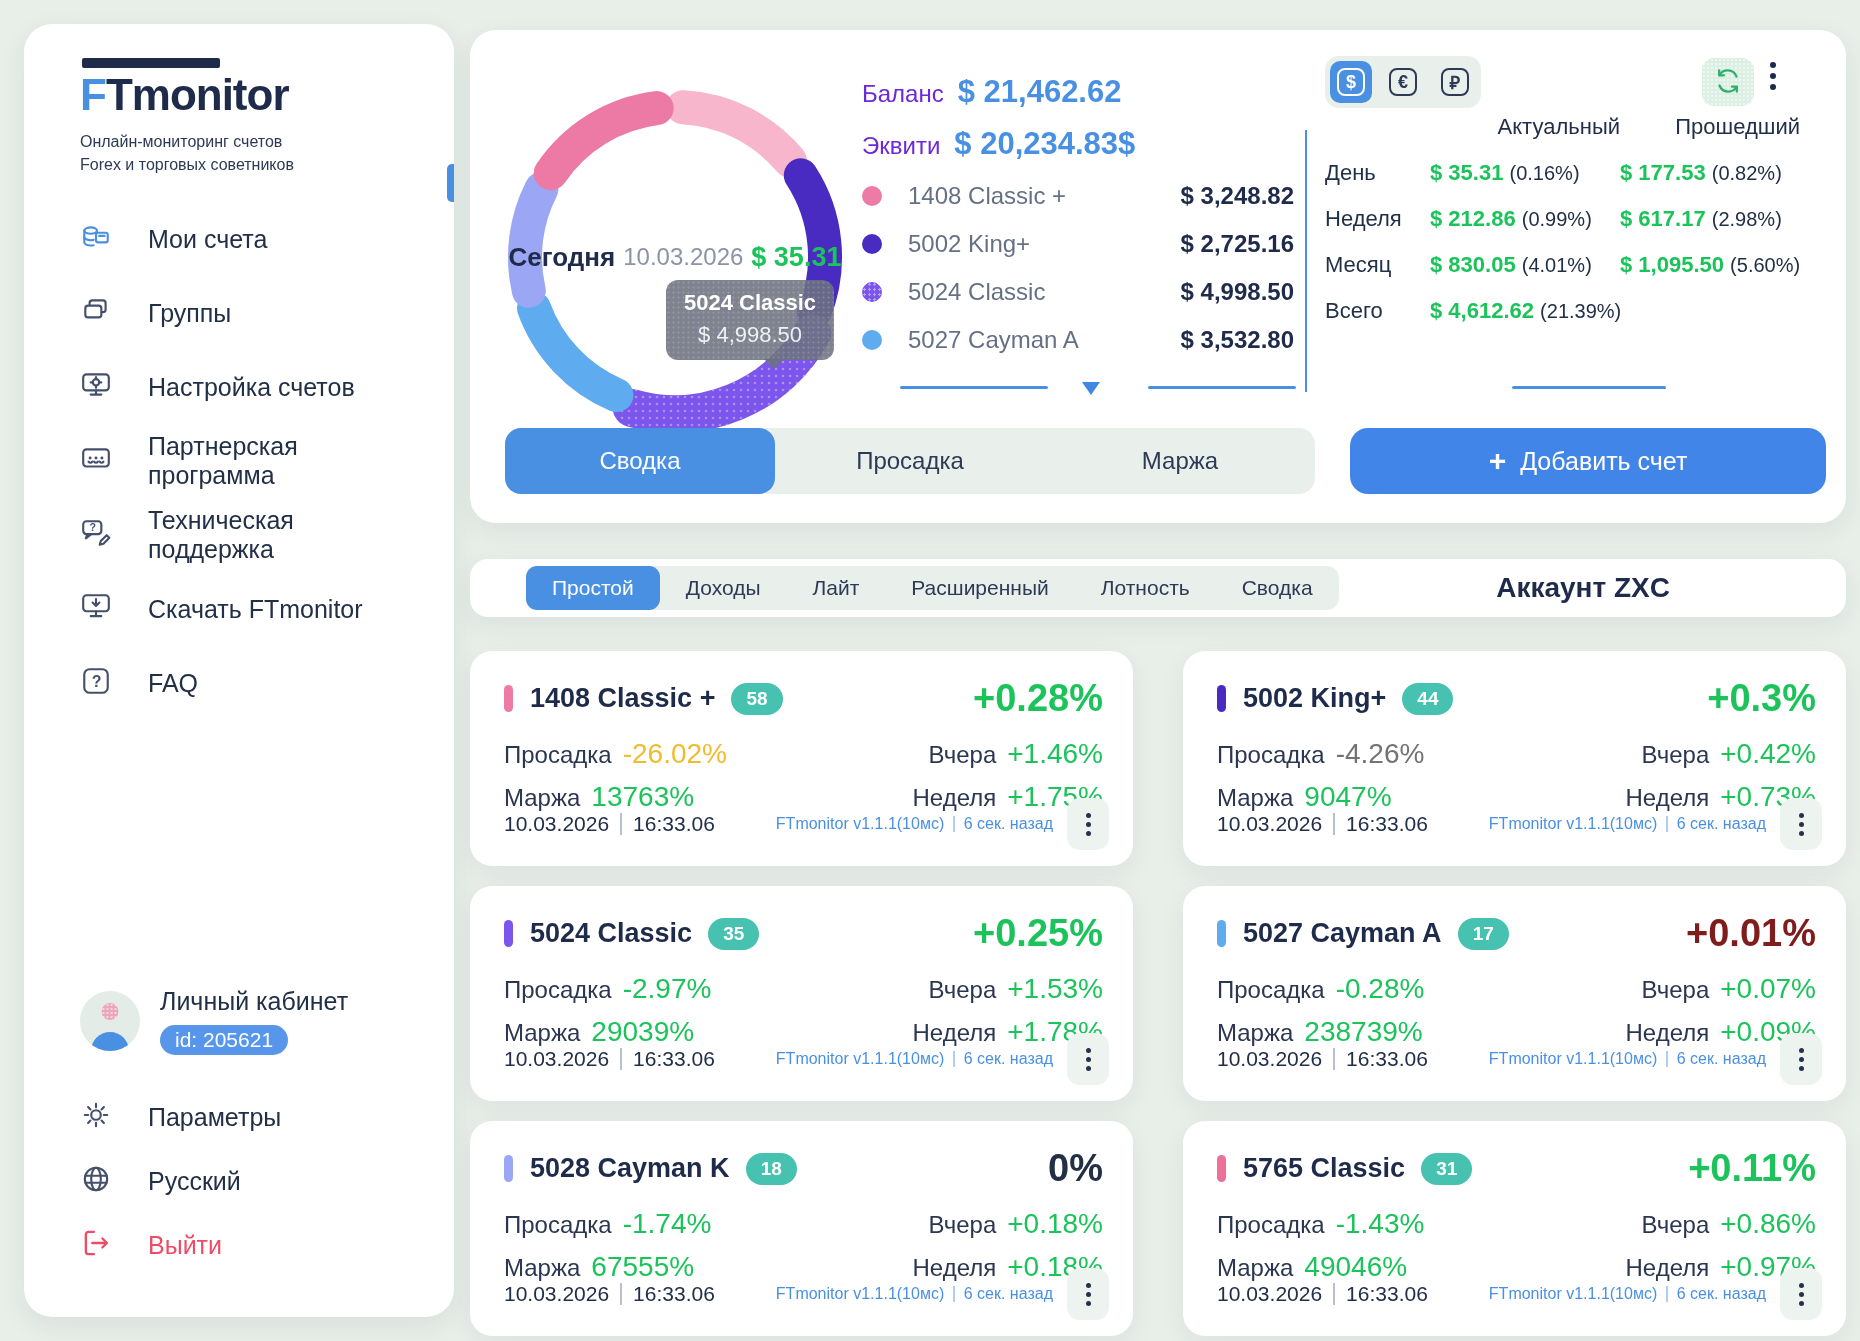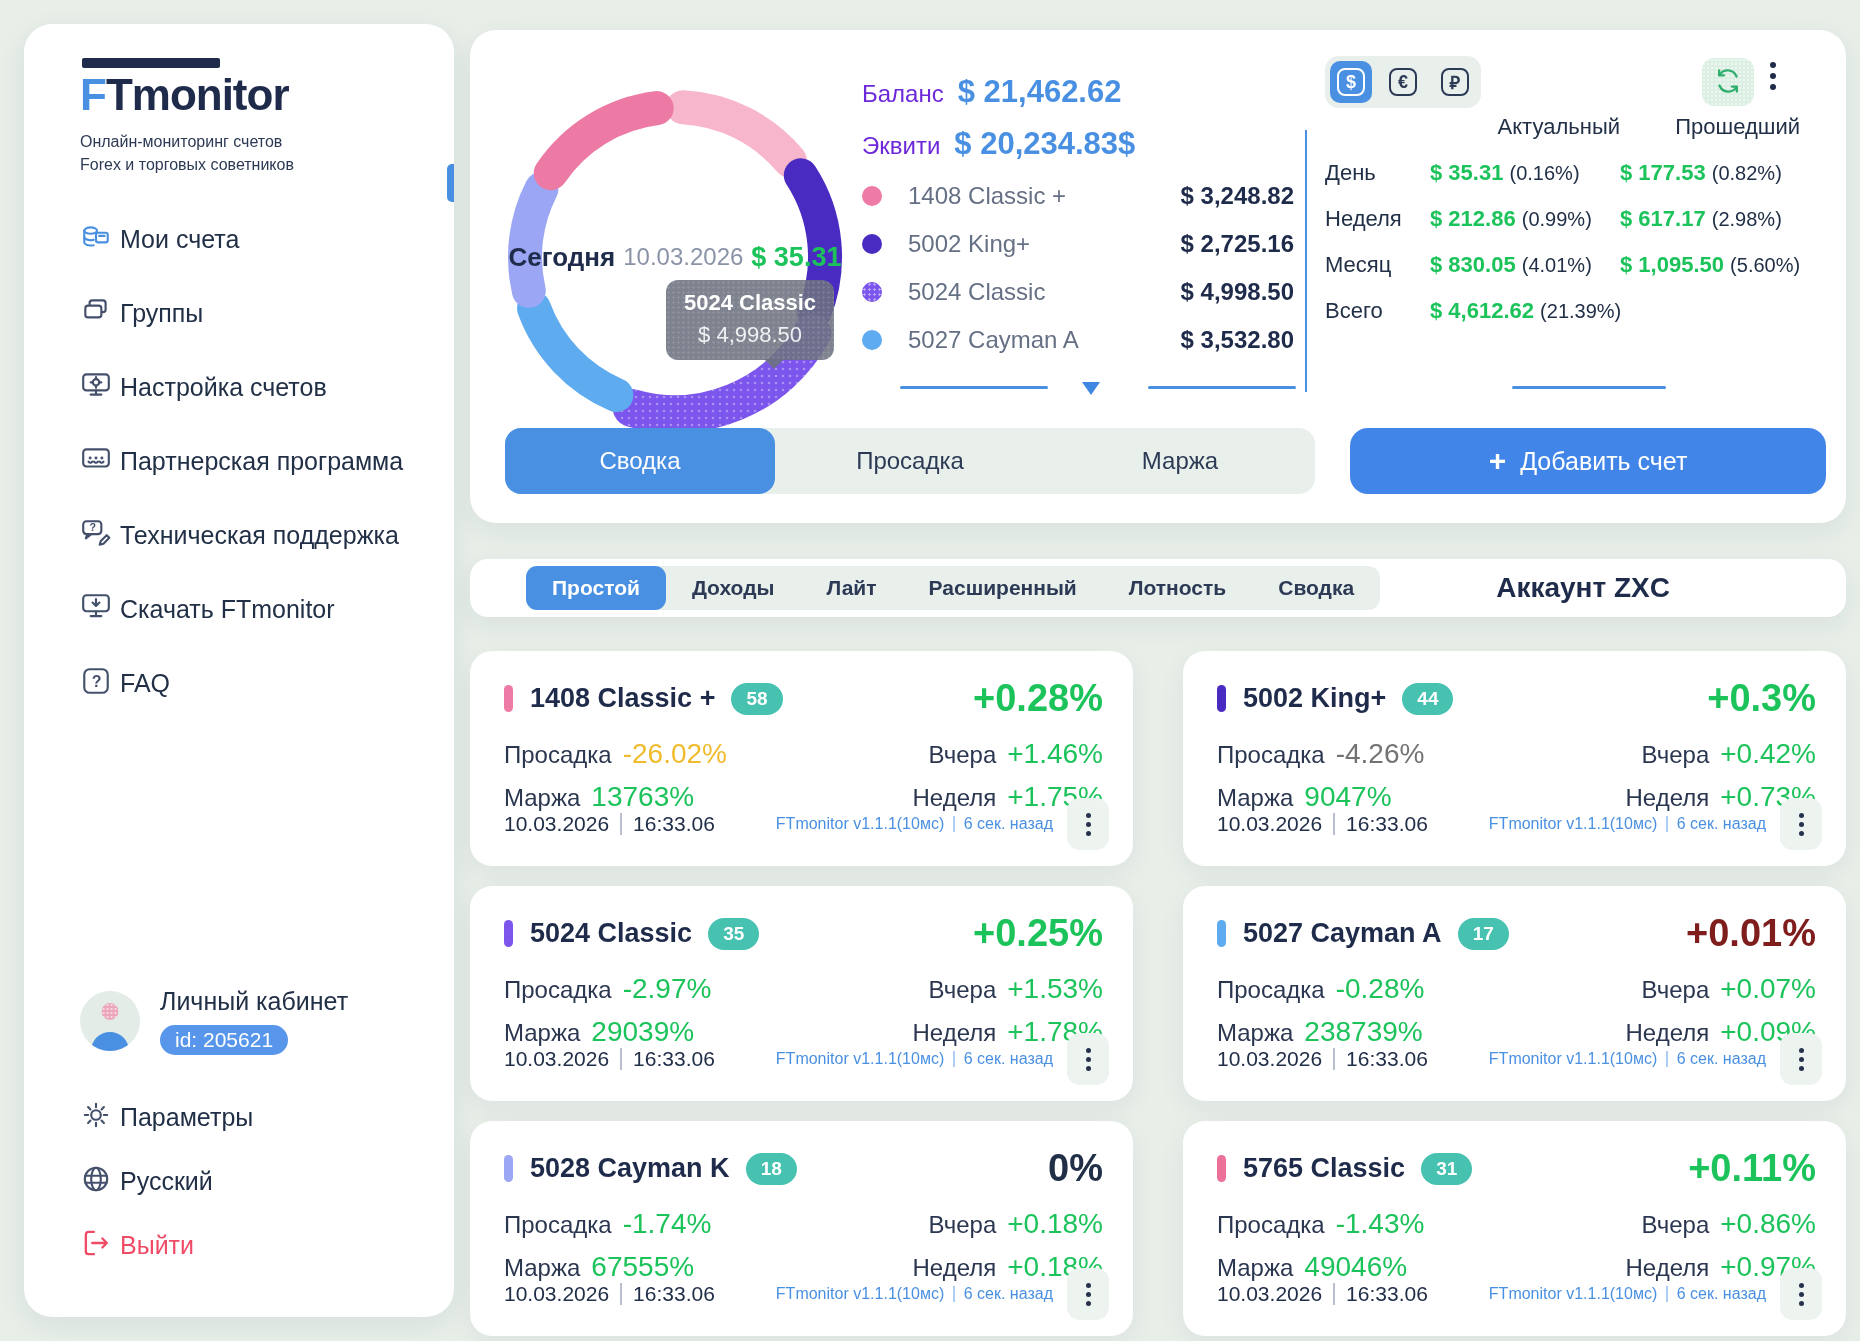--- a/index.html
+++ b/index.html
@@ -18,21 +18,21 @@
     position:absolute; left:24px; top:24px; width:430px; height:1293px;
     background:#fff; border-radius:28px; box-shadow:0 8px 28px rgba(30,42,70,.08);
     padding:34px 28px 40px 56px; display:flex; flex-direction:column;
   }
   .logo { position:relative; padding-top:12px; }
   .logo-bar { position:absolute; top:0; left:2px; width:138px; height:10px; background:#1f2b4a; border-radius:2px; }
   .logo-text { display:block; font-size:44px; font-weight:bold; letter-spacing:-1px; color:#1f2b4a; }
   .logo-text::first-letter { color:#4a90e2; }
   .tagline { margin-top:10px; font-size:16px; line-height:23px; color:#2c3a55; }
   .menu { margin-top:26px; list-style:none; }
-  .menu-item { display:flex; align-items:center; gap:8px; height:74px; cursor:pointer; }
+  .menu-item { display:flex; align-items:center; gap:36px; height:74px; cursor:pointer; }
   .menu-item .label { font-size:25px; color:#223047; }
   .menu-item svg { flex:0 0 auto; }
   .menu-item.active svg path, .menu-item.active svg rect,
   .menu-item.active svg circle, .menu-item.active svg ellipse,
   .menu-item.active svg line { stroke:#4a90e2; }
   .active-bar { position:absolute; right:0; top:140px; width:7px; height:38px; background:#4a90e2; border-radius:5px 0 0 5px; }
   .profile { margin-top:auto; display:flex; gap:20px; align-items:center; }
   .avatar { width:60px; height:60px; border-radius:50%; background:#e3ece6; position:relative; overflow:hidden; }
   .avatar .head { position:absolute; left:50%; top:12px; transform:translateX(-50%); width:17px; height:17px; border-radius:50%;
      background:#eba6ba; background-image:radial-gradient(rgba(255,255,255,.55) 1px, transparent 1.2px); background-size:4px 4px; }
@@ -101,21 +101,21 @@
   .ov-tabs { position:absolute; left:35px; top:398px; width:810px; height:66px; background:#e9f0ec; border-radius:16px; display:flex; }
   .ov-tab { flex:1; display:flex; align-items:center; justify-content:center; font-size:24px; color:#2c3a55; border-radius:16px; cursor:pointer; }
   .ov-tab.active { background:#4a90e2; color:#fff; }
   .add-btn { position:absolute; left:880px; top:398px; width:476px; height:66px; border:none; border-radius:18px; background:#4285e8; color:#fff;
      font-size:25px; font-family:inherit; display:flex; align-items:center; justify-content:center; gap:14px; cursor:pointer; }
   .add-btn .plus { font-size:30px; font-weight:bold; line-height:1; }
 
   
   .viewbar { margin-top:36px; height:58px; border-radius:18px; display:flex; align-items:center; padding:0 26px 0 56px; }
   .view-tabs { display:flex; align-items:center; background:#e9f0ec; border-radius:12px; height:44px; }
-  .view-tab { padding:12px 26px; height:44px; display:flex; align-items:center; font-size:21px; color:#2c3a55; border-radius:11px; cursor:pointer;font-weight:bold; }
+  .view-tab { padding:12px 26px; height:44px; display:flex; align-items:center; font-size:21px; color:#2c3a55; border-radius:11px; cursor:pointer; }
   .view-tab.active { background:#4a90e2; color:#fff; }
   .account-title { margin-left:auto; margin-right:150px; font-size:28px; font-weight:bold; color:#1f2b4a; }
 
   
   .grid { margin-top:34px; display:grid; grid-template-columns:1fr 1fr; column-gap:50px; row-gap:20px; }
   .acc-card { position:relative; height:215px; background:#fff; border-radius:22px; box-shadow:0 8px 28px rgba(30,42,70,.06); padding:26px 30px 20px 34px; }
   .acc-head { display:flex; align-items:center; }
   .marker { width:9px; height:27px; border-radius:5px; }
   .acc-name { margin-left:17px; font-size:27px; font-weight:bold; color:#1f2b4a; }
   .acc-badge { margin-left:16px; background:#47c2b1; color:#fff; font-size:19px; font-weight:bold; padding:5px 15px; border-radius:17px; }

